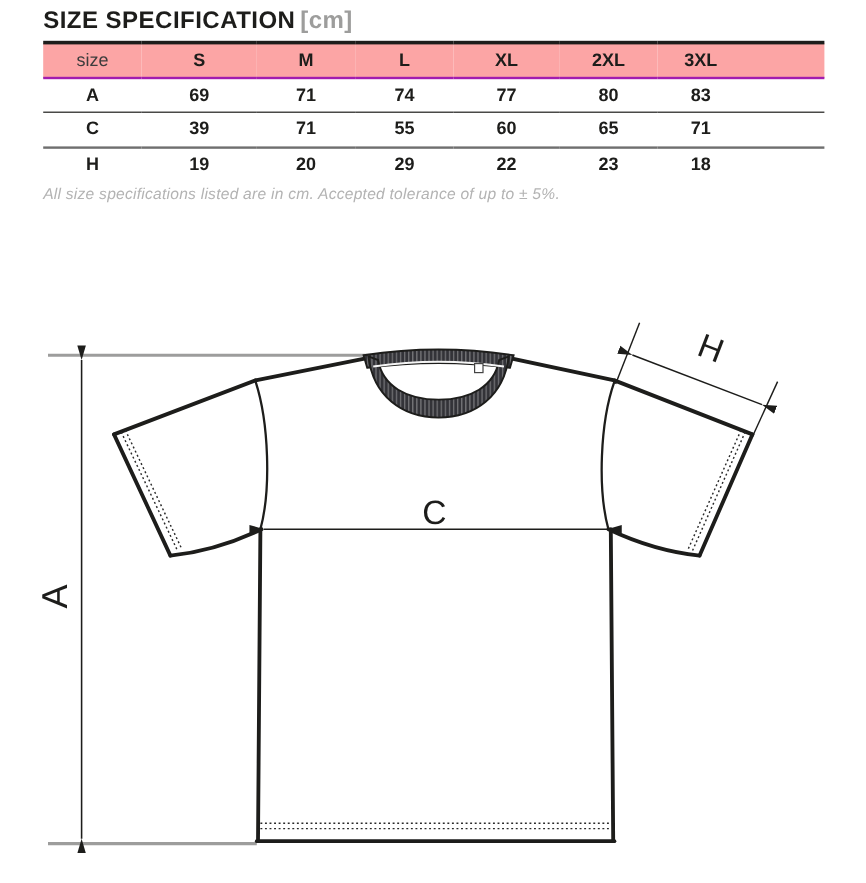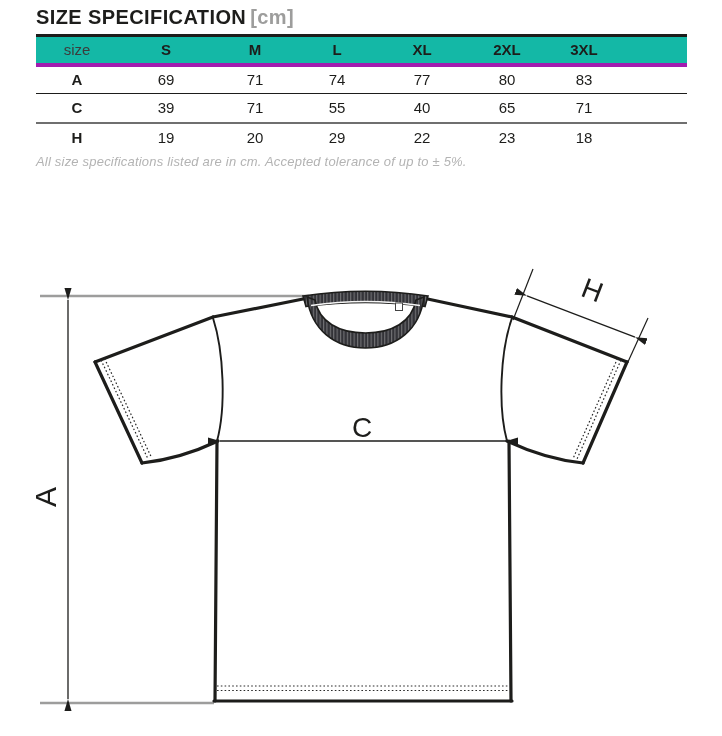--- a/index.html
+++ b/index.html
@@ -10,29 +10,29 @@
   .page-title{
     position:absolute;left:36px;top:6px;font-size:20px;font-weight:700;
     letter-spacing:.4px;color:#1d1d1b;white-space:nowrap;
   }
   .page-title .unit{color:#9d9d9c;margin-left:4px;}
   table.spec{
     position:absolute;left:36px;top:34px;width:651px;border-collapse:collapse;
     table-layout:fixed;font-size:15px;color:#1d1d1b;
     border-top:3px solid #1d1d1b;
   }
-  table.spec thead tr{background:#14b8a6;height:29px;border-bottom:4px solid #a21caf;}
+  table.spec thead tr{background:#fca5a5;height:29px;border-bottom:2px solid #a21caf;}
   table.spec th,table.spec td{text-align:center;padding:0;vertical-align:middle;}
   table.spec thead th{font-weight:700;}
   table.spec thead th.size-col{font-weight:400;color:#3c3c3c;}
   table.spec tbody tr{height:29px;}
   table.spec tbody tr.row-a{border-bottom:1.5px solid #1d1d1b;}
   table.spec tbody tr.row-c{border-bottom:2.5px solid #6f6f6f;}
   table.spec tbody th{font-weight:700;}
-  table.spec tbody td{font-weight:400;}
+  table.spec tbody td{font-weight:700;}
   .footnote{
     position:absolute;left:36px;top:154px;font-size:13px;font-style:italic;
     color:#b3b3b3;letter-spacing:.2px;white-space:nowrap;
   }
   svg.diagram{position:absolute;left:0;top:0;width:722px;height:736px;}
   .dim-label{font-family:"Liberation Sans", sans-serif;fill:#1d1d1b;}
 </style>
 </head>
 <body>
 
@@ -72,21 +72,21 @@
       <td>77</td>
       <td>80</td>
       <td>83</td>
       <td></td>
     </tr>
     <tr class="row-c">
       <th>C</th>
       <td>39</td>
       <td>71</td>
       <td>55</td>
-      <td>40</td>
+      <td>60</td>
       <td>65</td>
       <td>71</td>
       <td></td>
     </tr>
     <tr class="row-h">
       <th>H</th>
       <td>19</td>
       <td>20</td>
       <td>29</td>
       <td>22</td>

